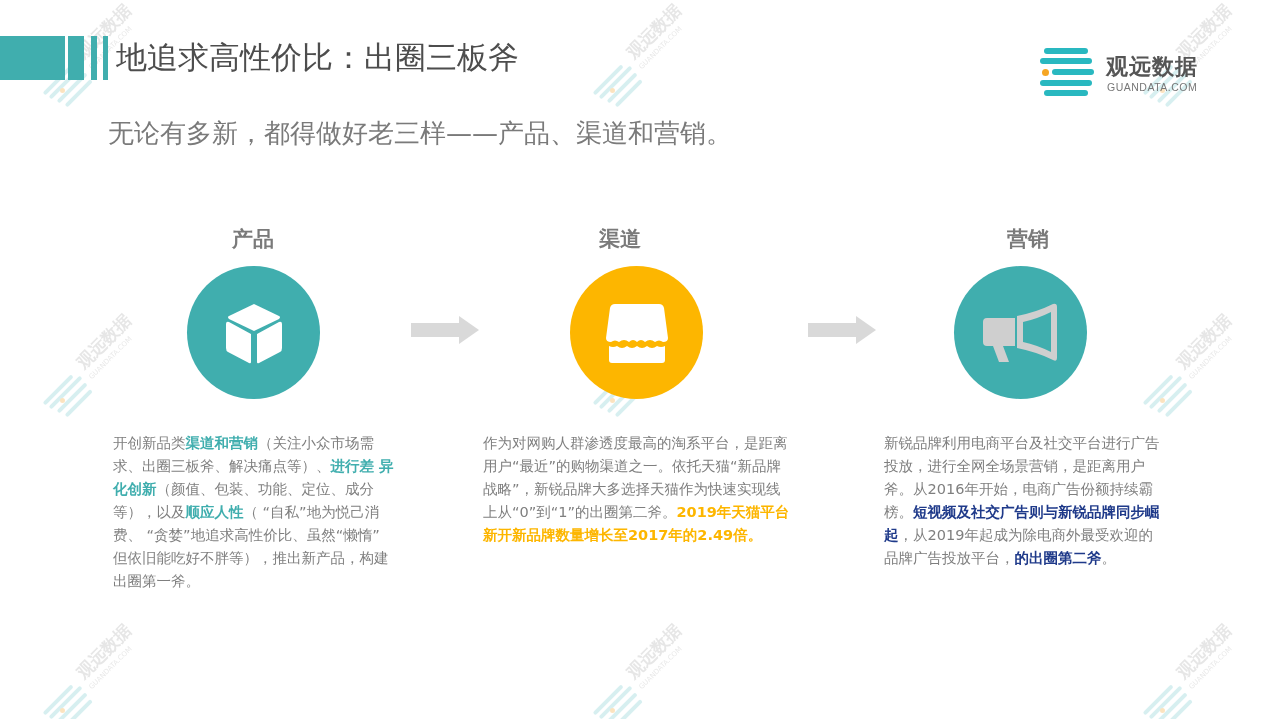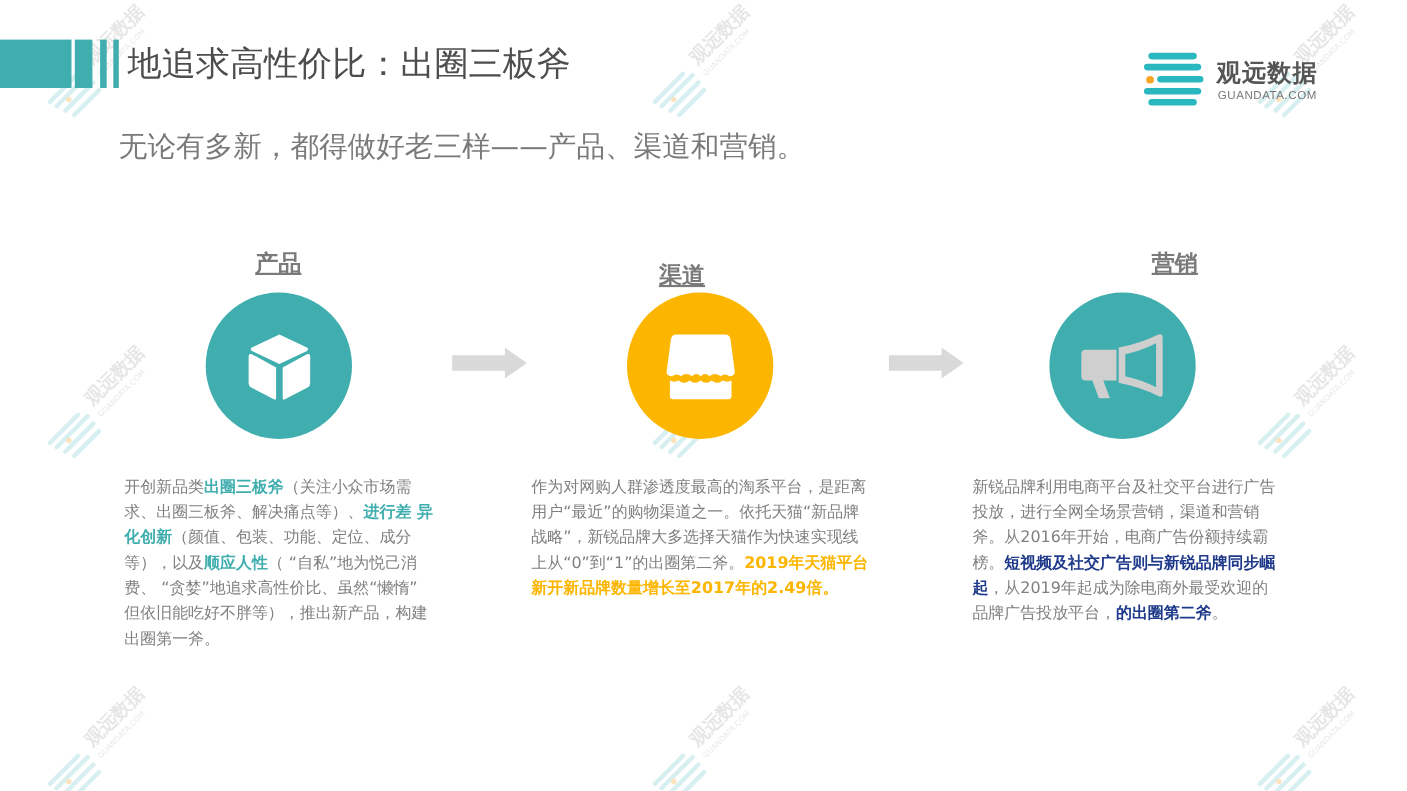--- a/index.html
+++ b/index.html
@@ -20,21 +20,21 @@
 
     
     .logo { position: absolute; left: 1040px; top: 44px; width: 180px; height: 56px; }
     .logo-lines { position: absolute; left: 0; top: 0; width: 56px; height: 56px; }
     .logo-line { position: absolute; height: 6px; border-radius: 3px; background: #29b8c0; }
     .logo-dot { position: absolute; left: 2px; top: 25px; width: 7px; height: 7px; border-radius: 50%; background: #f6a623; }
     .logo-text { position: absolute; left: 66px; top: 8px; font-size: 22px; color: #555; font-weight: bold; letter-spacing: 1px; white-space: nowrap; }
     .logo-sub { position: absolute; left: 67px; top: 37px; font-size: 10.5px; color: #777; letter-spacing: 0.5px; white-space: nowrap; font-family: "Liberation Sans", sans-serif; }
 
     
-    .col-heading { position: absolute; font-size: 21px; font-weight: bold; color: #7a7a7a; text-align: center; width: 160px; text-decoration: underline; }
+    .col-heading { position: absolute; font-size: 21px; font-weight: bold; color: #7a7a7a; text-align: center; width: 160px; }
     .circle { position: absolute; width: 133px; height: 133px; border-radius: 50%; display: flex; align-items: center; justify-content: center; }
     .circle.teal { background: #40aeae; }
     .circle.yellow { background: #fdb600; }
 
     .arrow { position: absolute; width: 68px; height: 28px; }
 
     .desc { position: absolute; font-size: 14.5px; line-height: 23px; color: #7f7f7f; }
     .hl-teal { color: #40aeae; font-weight: bold; }
     .hl-yellow { color: #fdb600; font-weight: bold; }
     .hl-navy { color: #1f3a8a; font-weight: bold; }
@@ -156,40 +156,40 @@
 </div>
 
 <div class="col-heading" style="left:173px; top:225px;">产品</div>
 <div class="circle teal" style="left:187px; top:266px;">
   <svg width="66" height="66" viewBox="0 0 66 66">
     <path d="M33 4 L58 16 Q60 17 58 19 L33 31 L8 19 Q6 17 8 16 Z" fill="#ffffff"></path>
     <path d="M5 24 Q5 21 8 22 L30 34 L30 62 Q30 64 28 63 L7 52 Q5 51 5 48 Z" fill="#ffffff"></path>
     <path d="M61 24 Q61 21 58 22 L36 34 L36 62 Q36 64 38 63 L59 52 Q61 51 61 48 Z" fill="#ffffff"></path>
   </svg>
 </div>
-<div class="desc" style="left:113px; top:432px; width:282px;" id="desc-0"><span>开创新品类</span><span class="hl-teal">出圈三板斧</span><span>（关注小众市场需 求、出圈三板斧、解决痛点等）、</span><span class="hl-teal">进行差 异化创新</span><span>（颜值、包装、功能、定位、成分 等），以及</span><span class="hl-teal">顺应人性</span><span>（ “自私”地为悦己消 费、 “贪婪”地追求高性价比、虽然“懒惰” 但依旧能吃好不胖等），推出新产品，构建 出圈第一斧。</span></div>
+<div class="desc" style="left:113px; top:432px; width:282px;" id="desc-0"><span>开创新品类</span><span class="hl-teal">渠道和营销</span><span>（关注小众市场需 求、出圈三板斧、解决痛点等）、</span><span class="hl-teal">进行差 异化创新</span><span>（颜值、包装、功能、定位、成分 等），以及</span><span class="hl-teal">顺应人性</span><span>（ “自私”地为悦己消 费、 “贪婪”地追求高性价比、虽然“懒惰” 但依旧能吃好不胖等），推出新产品，构建 出圈第一斧。</span></div>
 
 <svg class="arrow" style="left:411px; top:316px;" viewBox="0 0 68 28">
   <polygon points="0,7 48,7 48,0 68,14 48,28 48,21 0,21" fill="#d9d9d9"></polygon>
 </svg>
 
-<div class="col-heading" style="left:540px; top:236px;">渠道</div>
+<div class="col-heading" style="left:540px; top:225px;">渠道</div>
 <div class="circle yellow" style="left:570px; top:266px;">
   <svg width="64" height="62" viewBox="0 0 64 62">
     <path d="M10 2 L54 2 Q58 2 59 6 L63 36 Q63 40 58 40 Q54 37 50 40 Q45 36 40 40 Q36 36 32 40 Q28 36 24 40 Q19 36 14 40 Q10 37 6 40 Q1 40 1 36 L5 6 Q6 2 10 2 Z" fill="#ffffff"></path>
     <path d="M4 44 Q8 46 12 44 Q17 48 22 44 Q27 48 32 44 Q37 48 42 44 Q47 48 52 44 Q56 46 60 44 L60 58 Q60 61 57 61 L7 61 Q4 61 4 58 Z" fill="#ffffff"></path>
   </svg>
 </div>
 <div class="desc" style="left:483px; top:432px; width:310px;" id="desc-1"><span>作为对网购人群渗透度最高的淘系平台，是距离用户“最近”的购物渠道之一。依托天猫“新品牌战略”，新锐品牌大多选择天猫作为快速实现线上从“0”到“1”的出圈第二斧。</span><span class="hl-yellow">2019年天猫平台新开新品牌数量增长至2017年的2.49倍。</span></div>
 
 <svg class="arrow" style="left:808px; top:316px;" viewBox="0 0 68 28">
   <polygon points="0,7 48,7 48,0 68,14 48,28 48,21 0,21" fill="#d9d9d9"></polygon>
 </svg>
 
-<div class="col-heading" style="left:988px; top:225px;">营销</div>
+<div class="col-heading" style="left:948px; top:225px;">营销</div>
 <div class="circle teal" style="left:954px; top:266px;">
   <svg width="80" height="66" viewBox="0 0 80 66">
     <path d="M6 18 L34 18 L34 46 L22 46 L28 62 L18 62 L12 46 L6 46 Q2 46 2 42 L2 22 Q2 18 6 18 Z" fill="#cfcfcf"></path>
     <path d="M36 16 Q56 12 72 4 Q76 3 76 7 L76 58 Q76 62 72 60 Q56 52 36 48 Z" fill="#cfcfcf"></path>
     <path d="M42 22 Q56 19 70 12 L70 52 Q56 45 42 42 Z" fill="#40aeae"></path>
   </svg>
 </div>
-<div class="desc" style="left:884px; top:432px; width:285px;" id="desc-2"><span>新锐品牌利用电商平台及社交平台进行广告 投放，进行全网全场景营销，渠道和营销 斧。从2016年开始，电商广告份额持续霸　榜。</span><span class="hl-navy">短视频及社交广告则与新锐品牌同步崛　起</span><span>，从2019年起成为除电商外最受欢迎的　品牌广告投放平台，</span><span class="hl-navy">的出圈第二斧</span><span>。</span></div>
+<div class="desc" style="left:884px; top:432px; width:285px;" id="desc-2"><span>新锐品牌利用电商平台及社交平台进行广告 投放，进行全网全场景营销，是距离用户 斧。从2016年开始，电商广告份额持续霸　榜。</span><span class="hl-navy">短视频及社交广告则与新锐品牌同步崛　起</span><span>，从2019年起成为除电商外最受欢迎的　品牌广告投放平台，</span><span class="hl-navy">的出圈第二斧</span><span>。</span></div>
 
 </body></html>

